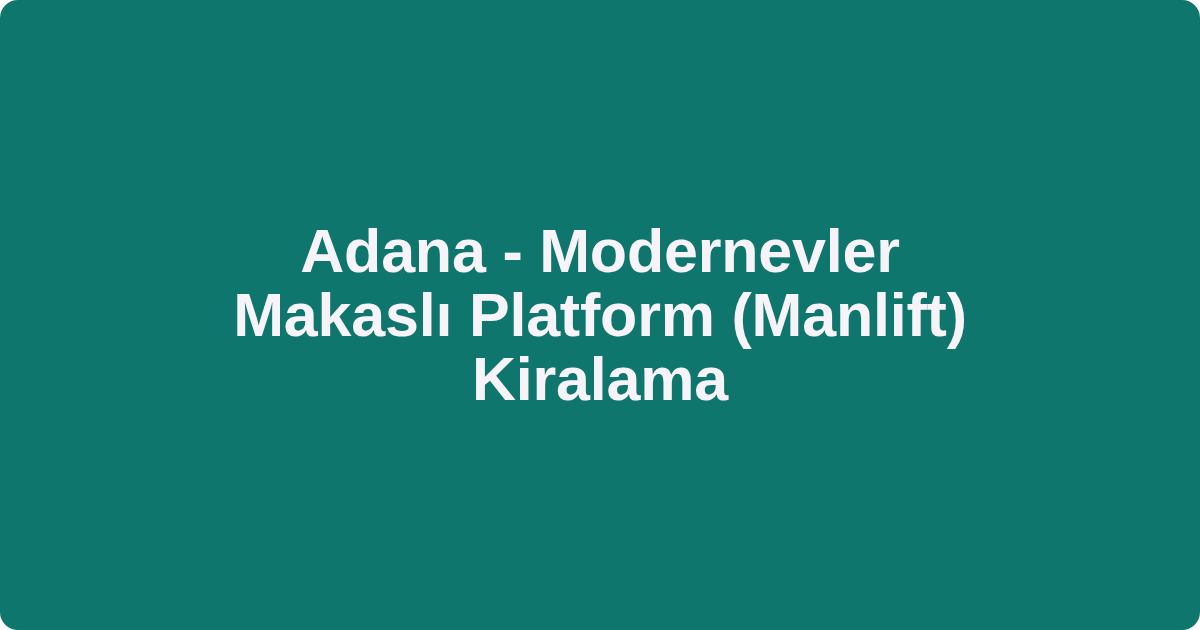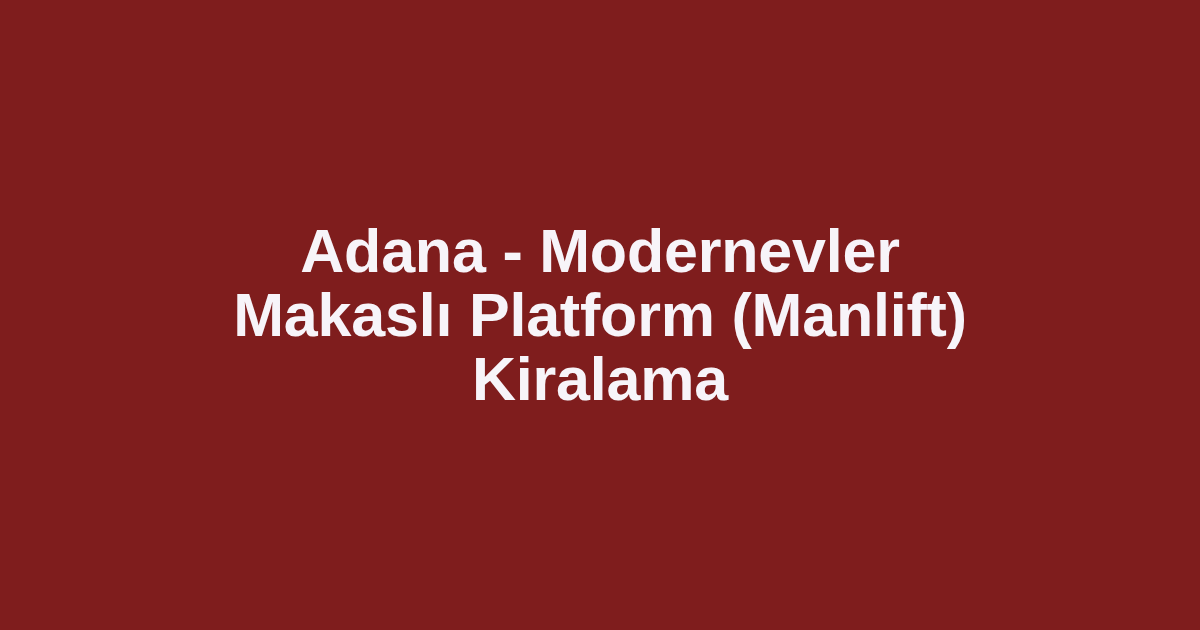--- a/index.html
+++ b/index.html
@@ -41,21 +41,21 @@
     font-size: 61px;
     line-height: 64px;
     letter-spacing: -0.2px;
     word-wrap: break-word;
     text-rendering: optimizeLegibility;
   }
 </style>
 </head>
 <body>
 
-<div id="og-card" style="background-color: #7f1d1d;">
+<div id="og-card" style="background-color: #0f766e; border-radius: 18px;">
 
   <div id="title-block">
 
     <h1 id="page-title" style="color: rgb(247, 244, 249);">Adana - Modernevler Makaslı Platform (Manlift) Kiralama</h1>
 
   </div>
 
 </div>
 
 </body></html>

